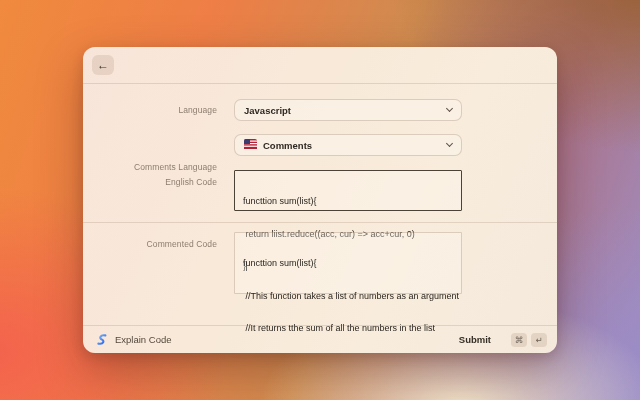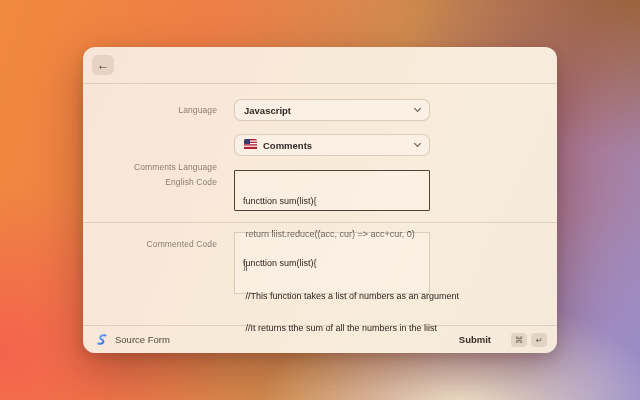--- a/index.html
+++ b/index.html
@@ -31,21 +31,21 @@
     position:absolute; left:9px; top:8px; width:22px; height:20px;
     border-radius:6px; background:rgba(115,80,45,0.13);
     display:flex; align-items:center; justify-content:center;
     color:#3a3028; font-size:12px; cursor:pointer;
   }
 
   .frow { position:absolute; left:12px; right:0; display:flex;padding-left:17px; }
   .flabel {
     width:105px; text-align:right; color:#8b7d70; font-size:8.5px; letter-spacing:0.1px;
   }
-  .fctrl { margin-left:17px; width:196px; }
+  .fctrl { margin-left:17px; width:228px; }
 
   .dropdown {
     height:22px; border-radius:7px;
     background:rgba(255,252,246,0.35);
     border:1px solid rgba(110,75,45,0.22);
     display:flex; align-items:center; padding:0 9px;
     color:#2f2a24; font-size:9.5px; font-weight:600; cursor:pointer;
   }
   .dropdown .grow { flex:1; }
   .chev {
@@ -134,39 +134,39 @@
   </div>
 
   <div class="divider2"></div>
 
   <div class="frow" style="top:185px;">
     <div class="flabel" style="padding-top:7px;">Commented Code</div>
     <div class="fctrl">
       <div class="textarea blurred" style="height:62px;">
         <div class="code-line"><span>functtion sum(list){</span></div>
         <div class="code-line"><span> //This function takes a list of numbers as an argument</span></div>
-        <div class="code-line"><span> //It returns tthe sum of all the numbers in the liist</span></div>
+        <div class="code-line"><span> //It returns tthe sum of all the numbers in the list</span></div>
         
         
       </div>
     </div>
   </div>
 
   <div class="ftr">
     <span style="display:flex;">
       <svg width="13" height="13" viewBox="0 0 14 14">
         <defs>
           <linearGradient id="lg" x1="0" y1="0" x2="1" y2="1">
             <stop offset="0" stop-color="#7db2f7"></stop>
             <stop offset="1" stop-color="#2563eb"></stop>
           </linearGradient>
         </defs>
         <path d="M11.2 2.6 C5.2 1.4 4.4 6.1 7.3 7 C10.2 7.9 9.6 12.6 3.6 11.4" fill="none" stroke="url(#lg)" stroke-width="2.3" stroke-linecap="round"></path>
       </svg>
     </span>
-    <span class="app-name">Source Form</span>
+    <span class="app-name">Explain Code</span>
     <span class="spacer"></span>
     <span class="submit-label">Submit</span>
     <span class="keycap">⌘</span>
     <span class="keycap">↵</span>
   </div>
 
 </div>
 
 </body></html>

